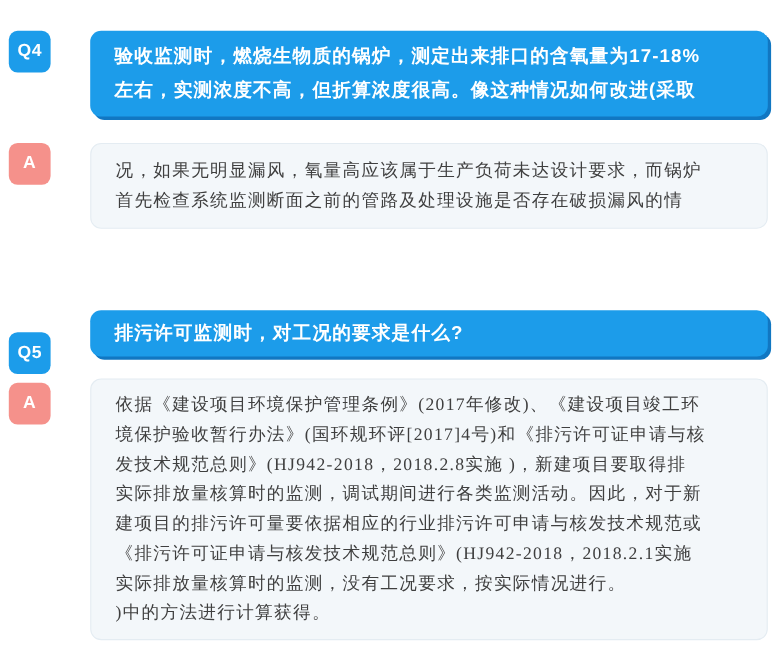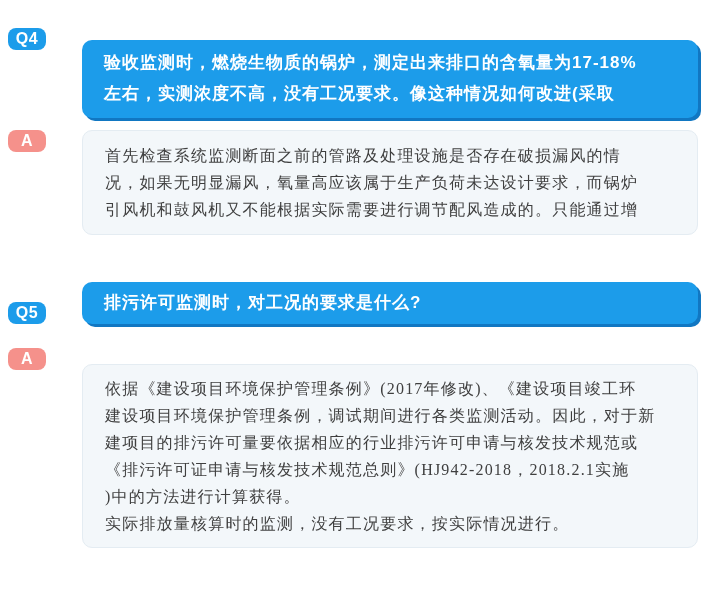--- a/index.html
+++ b/index.html
@@ -10,21 +10,21 @@
   body {
     width: 705px;
     height: 592px;
     position: relative;
     overflow: hidden;
     font-family: "Liberation Sans", sans-serif;
   }
   .badge {
     position: absolute;
     width: 38px;
-    height: 22px;
+    height: 38px;
     border-radius: 8px;
     color: #ffffff;
     font-weight: 700;
     font-size: 16px;
     display: flex;
     align-items: center;
     justify-content: center;
     letter-spacing: 0.5px;
   }
   .badge-q { background: #1c9cea; }
@@ -37,21 +37,21 @@
     background: #1c9cea;
     border-radius: 10px;
     box-shadow: 3px 3px 0 #1177c2;
     color: #ffffff;
     font-weight: 700;
     font-size: 17px;
     letter-spacing: 1px;
     font-family: "Liberation Sans", sans-serif;
   }
   .qbox-1 {
-    top: 40px;
+    top: 28px;
     padding: 7px 0 9px 22px;
     line-height: 31px;
   }
   .qbox-2 {
     top: 282px;
     padding: 9px 12px 9px 22px;
     line-height: 24px;
   }
   .qbox sup {
     font-size: 11px;
@@ -70,55 +70,56 @@
     font-size: 16px;
     line-height: 27px;
     letter-spacing: 1.2px;
     font-family: "Liberation Serif", serif;
   }
   .abox-1 {
     top: 130px;
     padding: 11px 16px 11px 22px;
   }
   .abox-2 {
-    top: 364px;
+    top: 344px;
     padding: 10px 16px 10px 22px;
   }
   .badge-q4 { left: 8px; top: 28px; }
   .badge-a1 { left: 8px; top: 130px; }
   .badge-q5 { left: 8px; top: 302px; }
   .badge-a2 { left: 8px; top: 348px; }
   .line { white-space: nowrap; }
 </style>
 </head>
 <body>
 
 <div class="badge badge-q badge-q4">Q4</div>
 
 <div class="qbox qbox-1">
   <div class="line">验收监测时，燃烧生物质的锅炉，测定出来排口的含氧量为17-18%</div>
-  <div class="line">左右，实测浓度不高，没有工况要求。像这种情况如何改进(采取</div>
+  <div class="line">左右，实测浓度不高，但折算浓度很高。像这种情况如何改进(采取</div>
 </div>
 
 <div class="badge badge-a badge-a1">A</div>
 
 <div class="abox abox-1">
+  <div class="line">况，如果无明显漏风，氧量高应该属于生产负荷未达设计要求，而锅炉</div>
   <div class="line">首先检查系统监测断面之前的管路及处理设施是否存在破损漏风的情</div>
-  <div class="line">况，如果无明显漏风，氧量高应该属于生产负荷未达设计要求，而锅炉</div>
-  <div class="line">引风机和鼓风机又不能根据实际需要进行调节配风造成的。只能通过增</div>
 </div>
 
 <div class="badge badge-q badge-q5">Q5</div>
 
 <div class="qbox qbox-2">
   <div class="line">排污许可监测时，对工况的要求是什么?</div>
 </div>
 
 <div class="badge badge-a badge-a2">A</div>
 
 <div class="abox abox-2">
   <div class="line">依据《建设项目环境保护管理条例》(2017年修改)、《建设项目竣工环</div>
-  <div class="line">建设项目环境保护管理条例，调试期间进行各类监测活动。因此，对于新</div>
+  <div class="line">境保护验收暂行办法》(国环规环评[2017]4号)和《排污许可证申请与核</div>
+  <div class="line">发技术规范总则》(HJ942-2018，2018.2.8实施 )，新建项目要取得排</div>
+  <div class="line">实际排放量核算时的监测，调试期间进行各类监测活动。因此，对于新</div>
   <div class="line">建项目的排污许可量要依据相应的行业排污许可申请与核发技术规范或</div>
   <div class="line">《排污许可证申请与核发技术规范总则》(HJ942-2018，2018.2.1实施</div>
+  <div class="line">实际排放量核算时的监测，没有工况要求，按实际情况进行。</div>
   <div class="line">)中的方法进行计算获得。</div>
-  <div class="line">实际排放量核算时的监测，没有工况要求，按实际情况进行。</div>
 </div>
 
 </body></html>

